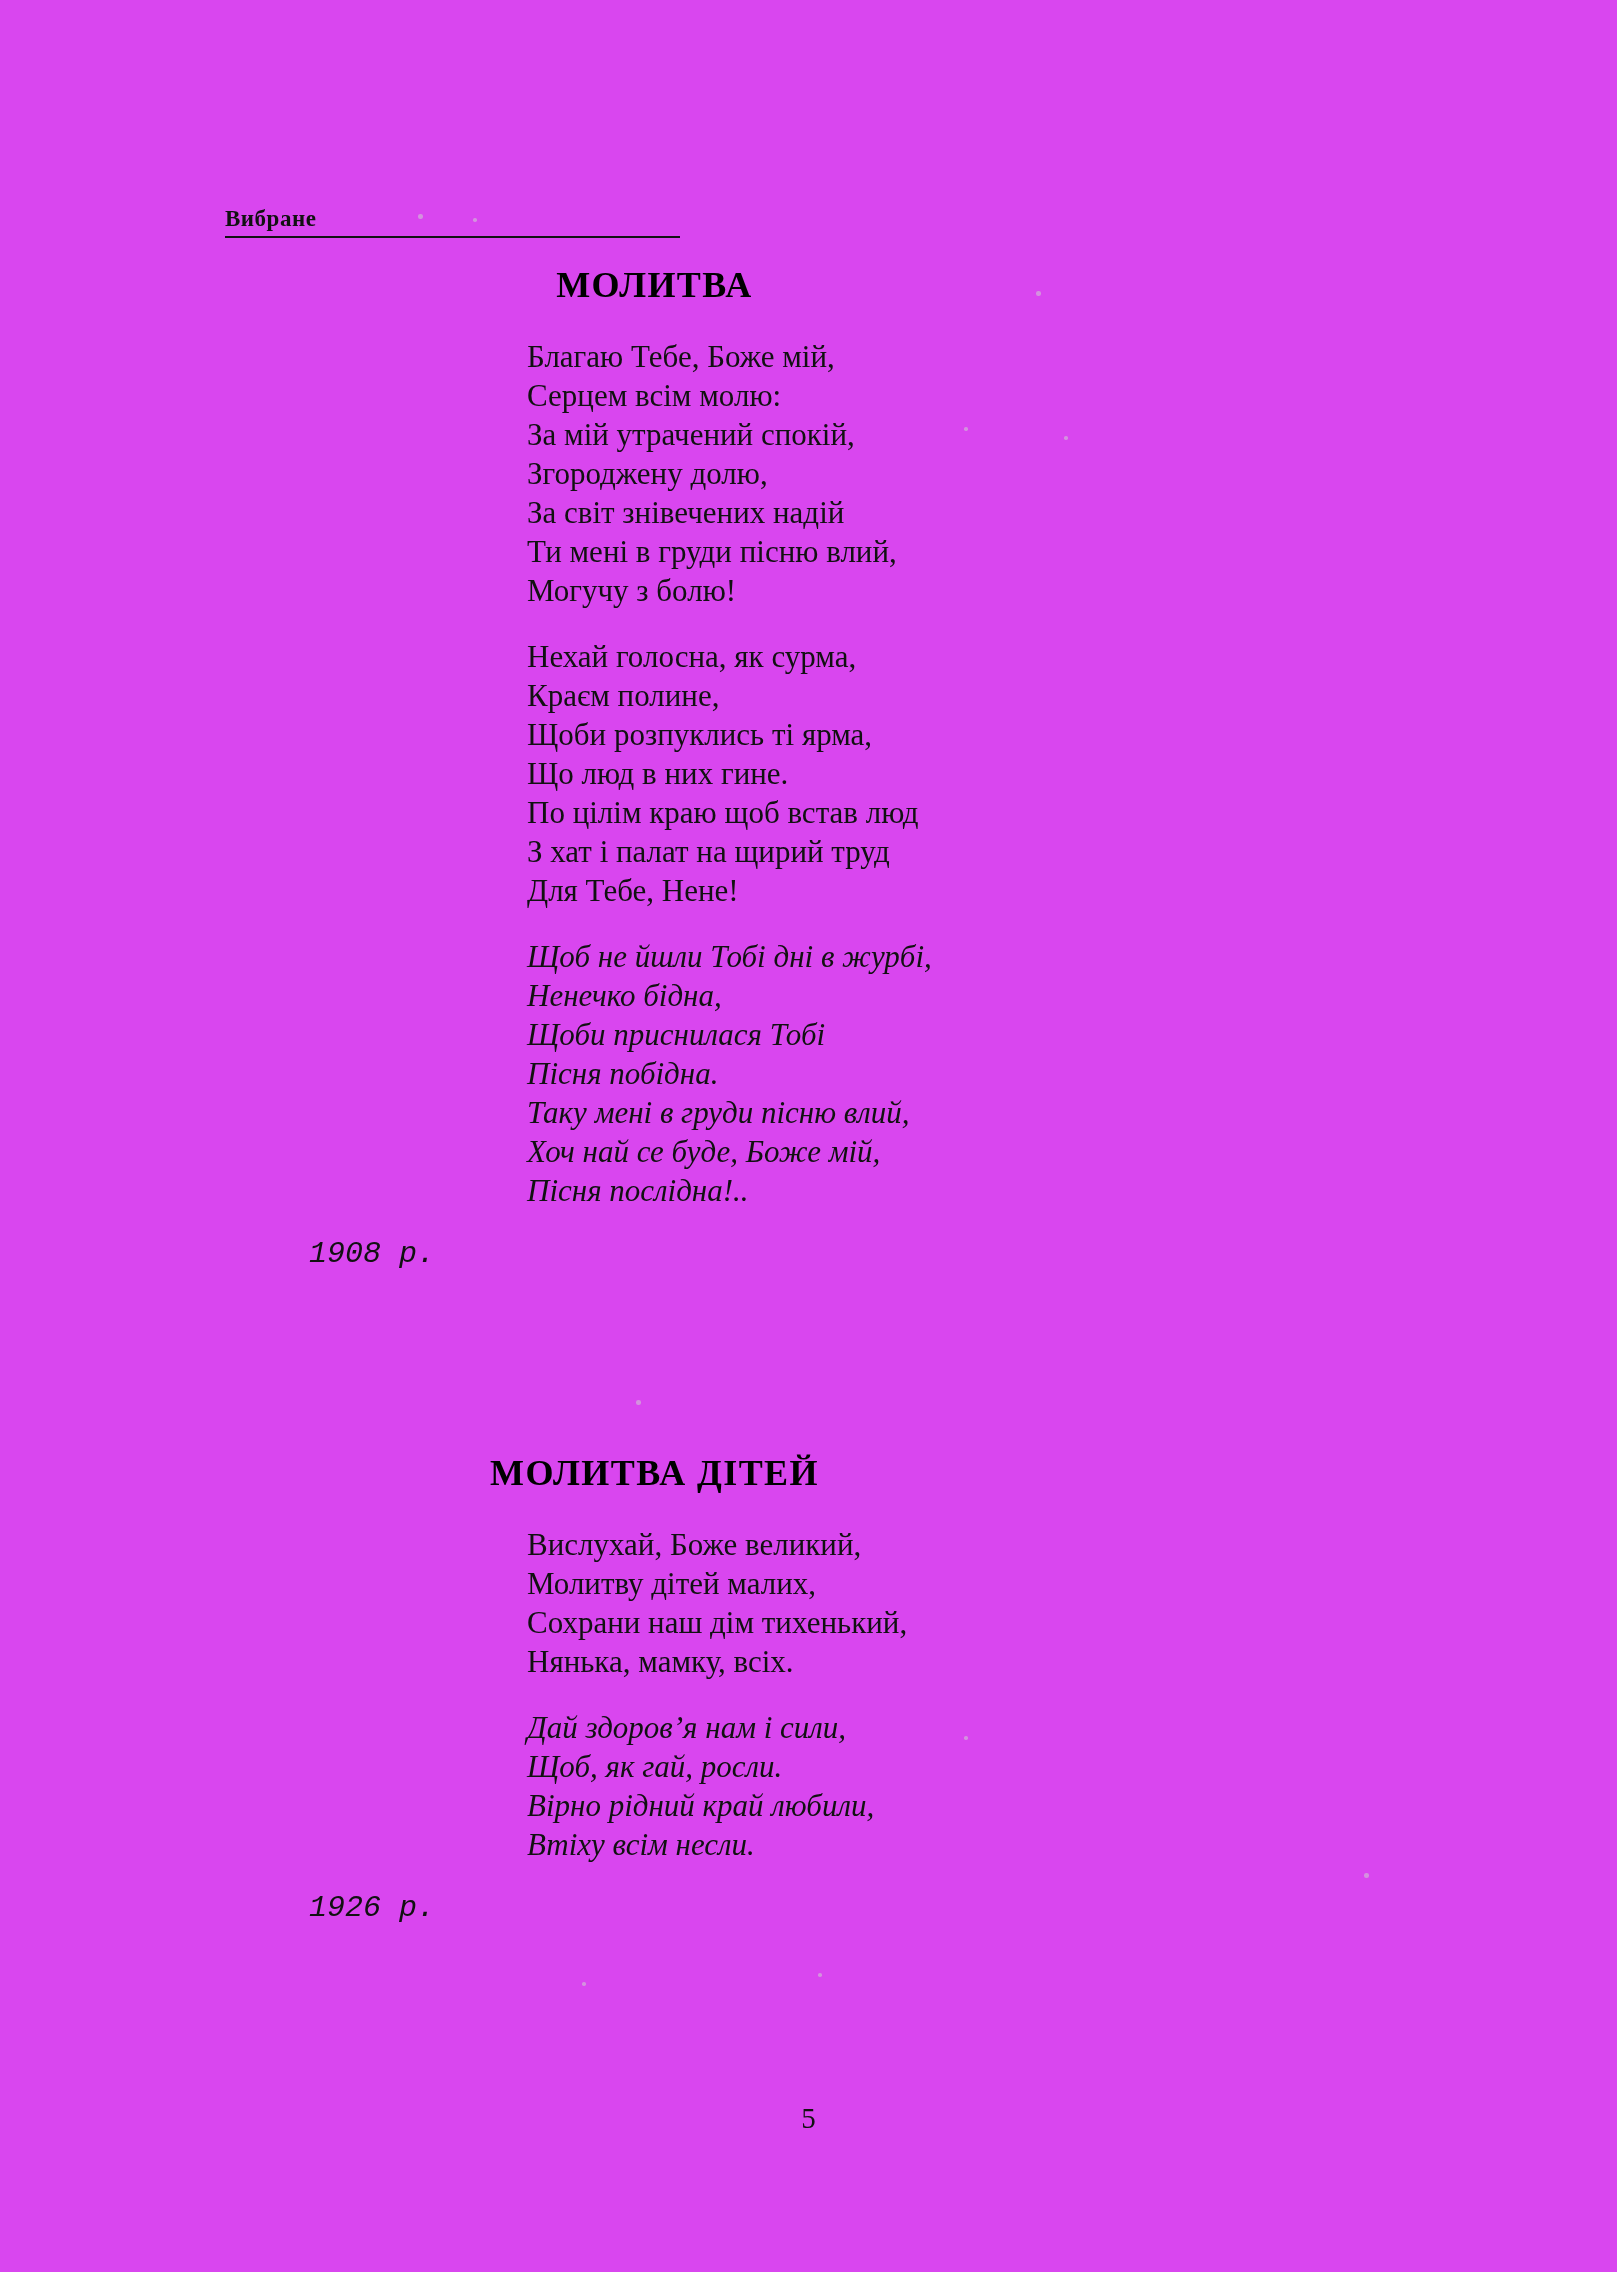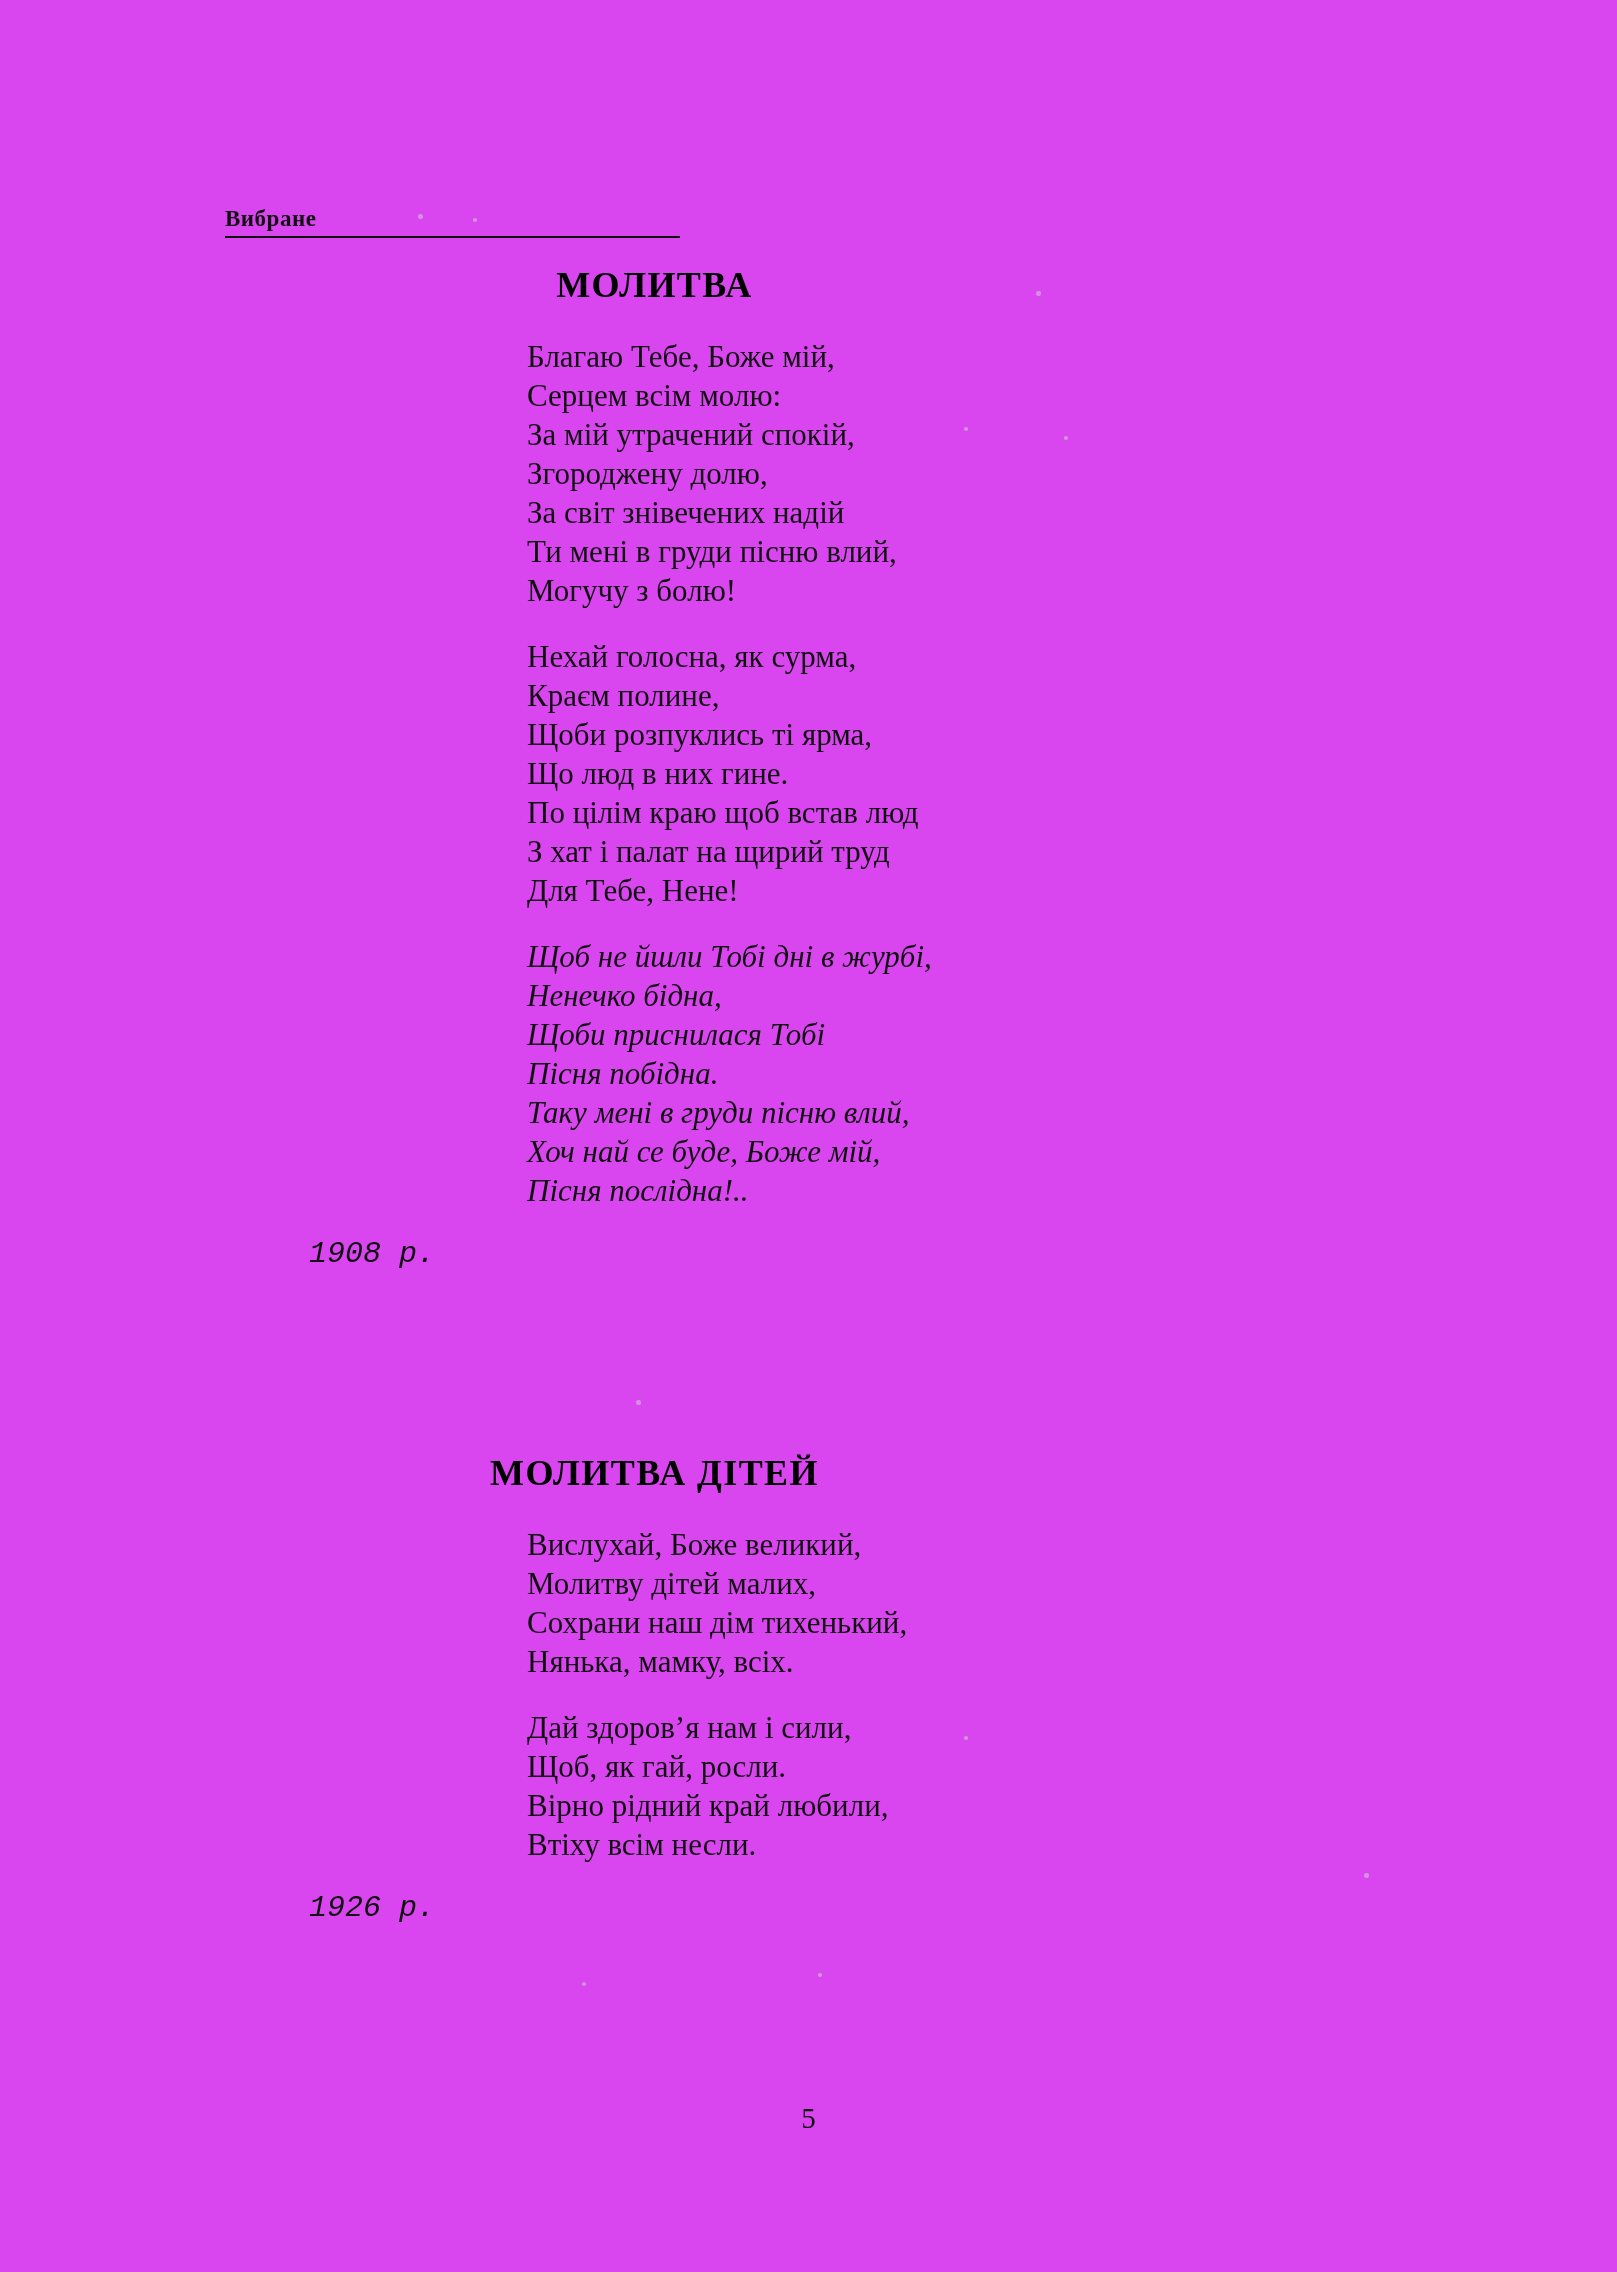--- a/index.html
+++ b/index.html
@@ -152,21 +152,21 @@
   <div class="poem" style="top: 1452px;">
     <div class="poem-title">МОЛИТВА ДІТЕЙ</div>
 
     <div class="stanza" style="margin-left: 218px;">
       <div class="line">Вислухай, Боже великий,</div>
       <div class="line">Молитву дітей малих,</div>
       <div class="line">Сохрани наш дім тихенький,</div>
       <div class="line">Нянька, мамку, всіх.</div>
     </div>
 
-    <div class="stanza" style="margin-left: 218px;">
+    <div class="stanza" style="margin-left: 218px; font-style: italic;">
       <div class="line">Дай здоров’я нам і сили,</div>
       <div class="line">Щоб, як гай, росли.</div>
       <div class="line">Вірно рідний край любили,</div>
       <div class="line">Втіху всім несли.</div>
     </div>
 
     <div class="year" style="margin-top: 22px;">1926 р.</div>
   </div>
 
   <div class="folio">5</div>

